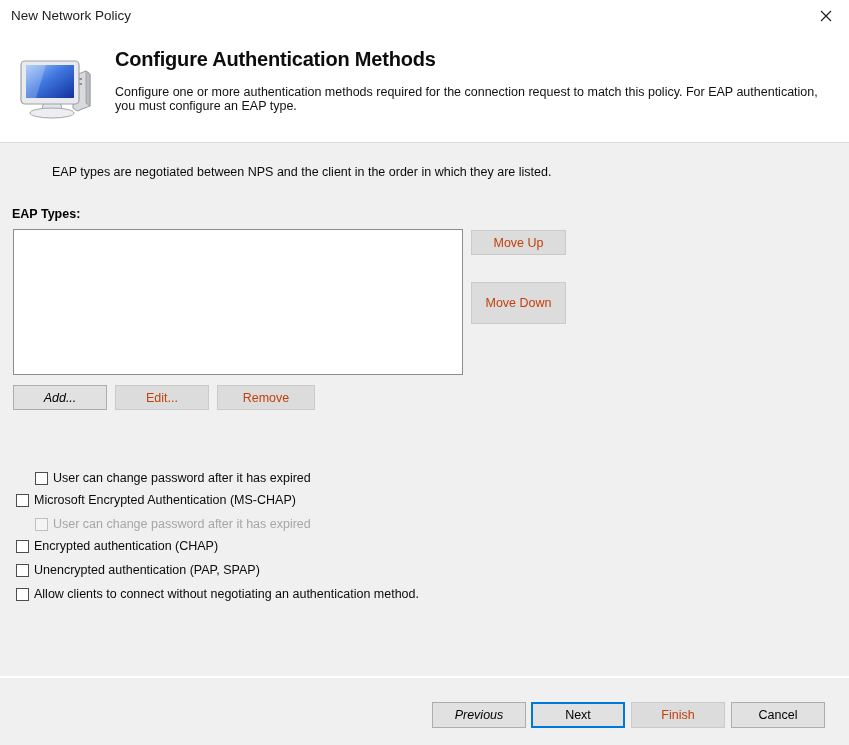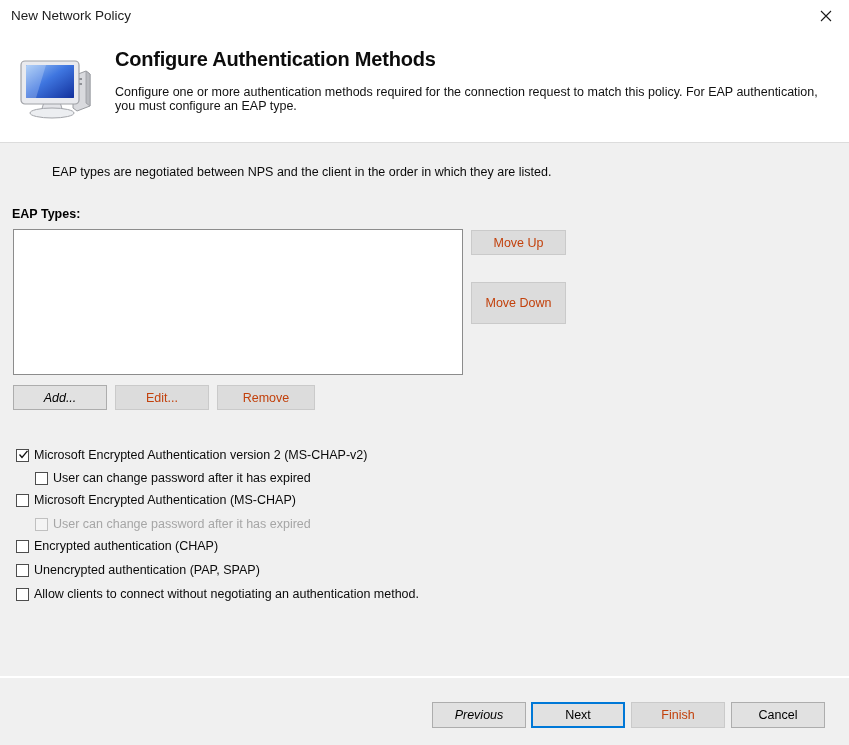--- a/index.html
+++ b/index.html
@@ -252,28 +252,20 @@
   <div class="eap-listbox"></div>
 
   <div class="btn btn-moveup disabled">Move Up</div>
   <div class="btn btn-movedown disabled">Move Down</div>
 
   <div class="btn btn-add">Add...</div>
   <div class="btn btn-edit disabled">Edit...</div>
   <div class="btn btn-remove disabled">Remove</div>
 
 
-  <div class="cb-row r1">
-    <span class="cb-box">
-      <svg class="tick" viewBox="0 0 11 11">
-          <path d="M1.5 5.5 L4 8.5 L9.5 1.8" stroke="#111" stroke-width="1.3" fill="none"></path>
-        </svg>
-    </span>
-    <span class="cb-label">Microsoft Encrypted Authentication version 2 (MS-CHAP-v2)</span>
-  </div>
 
   <div class="cb-row r2">
     <span class="cb-box"></span>
     <span class="cb-label">User can change password after it has expired</span>
   </div>
 
   <div class="cb-row r3">
     <span class="cb-box"></span>
     <span class="cb-label">Microsoft Encrypted Authentication (MS-CHAP)</span>
   </div>

